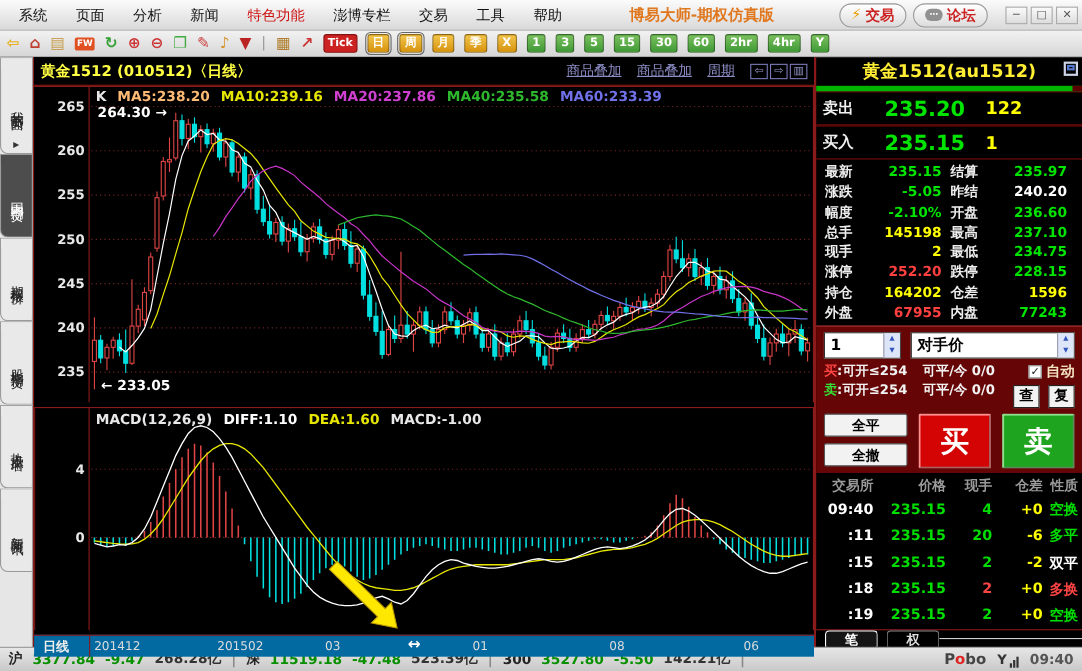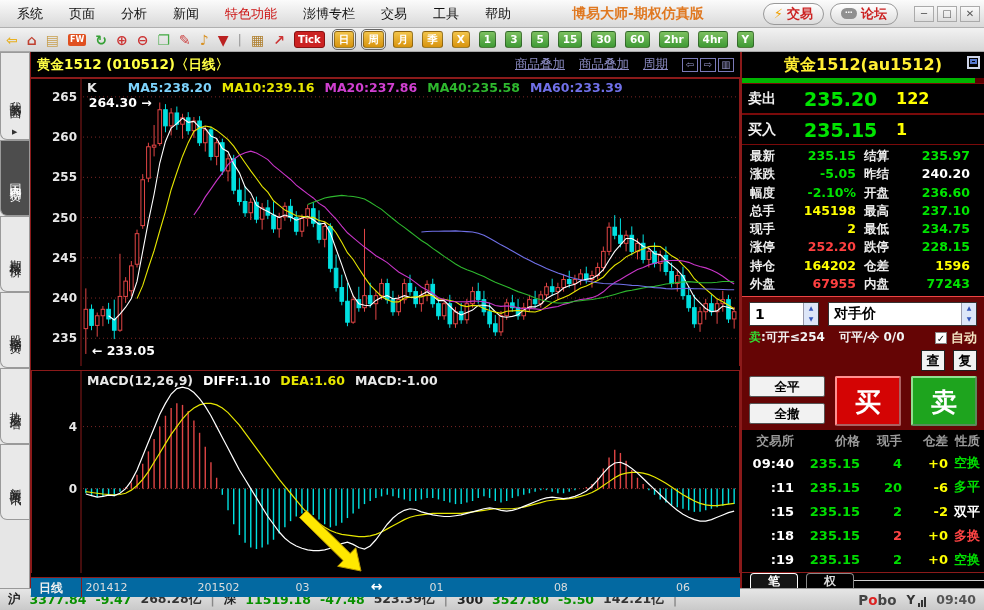--- a/index.html
+++ b/index.html
@@ -256,21 +256,21 @@
             <span class="ico-group">
               <span class="nav-ico">⇦</span>
               <span class="nav-ico">⇨</span>
               <span class="nav-ico">▥</span>
             </span>
           </div>
       </div>
       <div class="kline-wrap">
         <div class="legend" id="kline-legend">
             <span style="color: rgb(232, 232, 232);">K</span>
-            <span style="color: #7dd3fc; margin-left: 21px;">MA5:238.20</span>
+            <span style="color: #fdba74;">MA5:238.20</span>
             <span style="color: rgb(230, 230, 0);">MA10:239.16</span>
             <span style="color: rgb(208, 64, 208);">MA20:237.86</span>
             <span style="color: rgb(46, 184, 46);">MA40:235.58</span>
             <span style="color: rgb(112, 112, 232);">MA60:233.39</span>
           </div>
         <svg id="kline-svg" width="710" height="288">
             <line x1="52" y1="18.8746355685133" x2="706" y2="18.8746355685133" stroke="#7a2626" stroke-width="1" stroke-dasharray="1,3"></line>
             <text x="46" y="22.8746355685133" fill="#e8e8e8" font-size="12" font-weight="bold" text-anchor="end">265</text>
             <line x1="52" y1="59.10787172011678" x2="706" y2="59.10787172011678" stroke="#7a2626" stroke-width="1" stroke-dasharray="1,3"></line>
             <text x="46" y="63.10787172011678" fill="#e8e8e8" font-size="12" font-weight="bold" text-anchor="end">260</text>
@@ -744,20 +744,23 @@
             <span class="val">对手价</span>
             <span class="spin">
                 <b>▲</b>
                 <b>▼</b>
               </span>
           </div>
         </div>
         <div class="ord-mid">
           <div class="ord-lines">
             <div class="ord-line">
+              <span class="pfx-buy">买</span><span>:可开≤254</span><span class="gap"></span><span>可平/今 0/0</span>
+            </div>
+            <div class="ord-line">
               <span class="pfx-sell">卖</span><span>:可开≤254</span><span class="gap"></span><span>可平/今 0/0</span>
             </div>
           </div>
           <div class="ord-right">
             <div class="auto-row">
               <span class="checkbox">✓</span>
               <span class="auto-lbl">自动</span>
             </div>
             <div class="qr-row">
               <span class="mini-btn">查</span>

